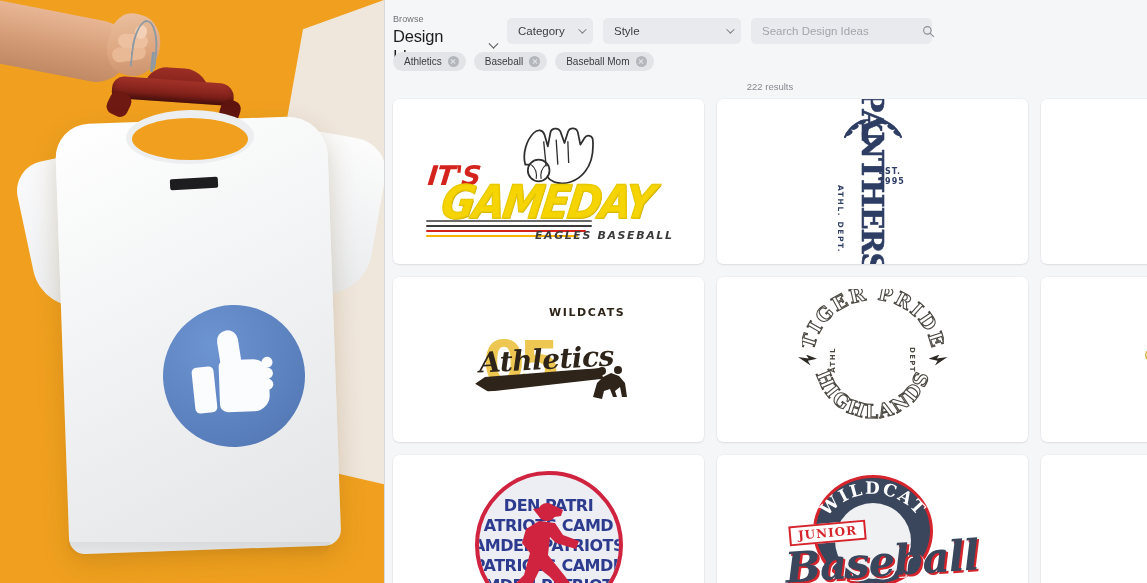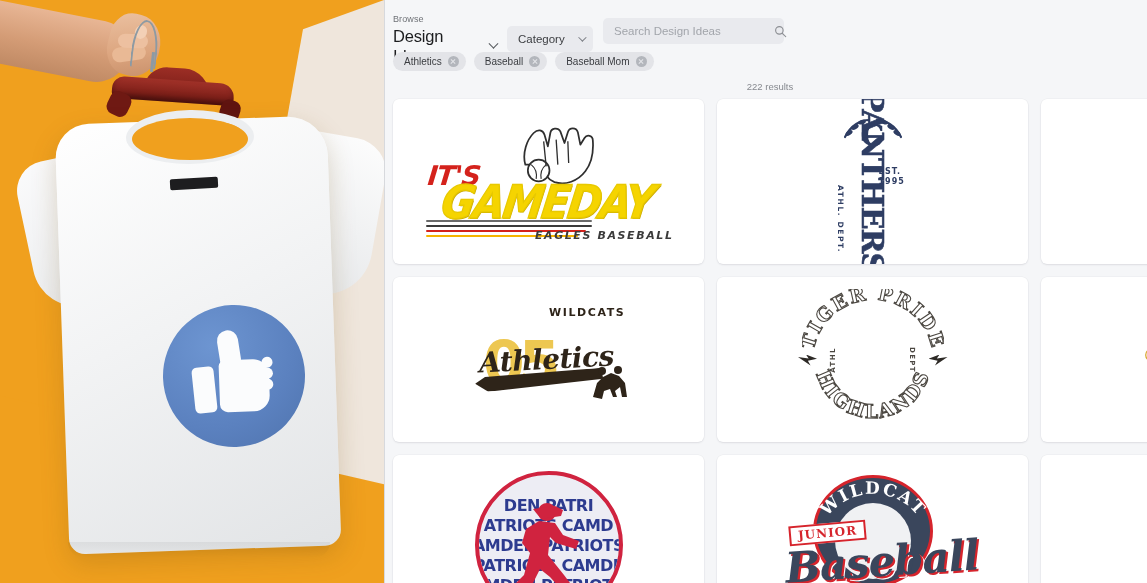--- a/index.html
+++ b/index.html
@@ -224,21 +224,21 @@
     transform: rotate(45deg) translateY(-2px);
   }
 
   .select {
     height: 26px; border-radius: 5px;
     background: #e9eaee;
     display: flex; align-items: center; justify-content: space-between;
     padding: 0 9px 0 11px;
     font-size: 11.5px; color: #3c3e42;
     cursor: pointer; user-select: none;
-    margin-top: 16px;
+    margin-top: 8px;
   }
   .sel-category { width: 86px; }
   .sel-style { width: 138px; }
   .sel-collection { width: 126px; }
 
   .search {
     width: 181px; height: 26px; margin-top: 8px;
     border-radius: 5px; background: #e9eaee;
     display: flex; align-items: center; padding: 0 8px 0 11px;
     gap: 6px;
@@ -546,20 +546,24 @@
           <div class="title">Design Ideas</div>
           <span class="chev"></span>
         </div>
       </div>
 
       <div class="select sel-category">
         <span>Category</span>
         <span class="chev-sm"></span>
       </div>
 
+      <div class="select sel-style">
+        <span>Style</span>
+        <span class="chev-sm"></span>
+      </div>
 
 
       <div class="search">
         <input type="text" placeholder="Search Design Ideas" style="">
         <svg class="mag" viewBox="0 0 16 16">
           <circle cx="6.6" cy="6.6" r="4.6" fill="none" stroke="#5b5e63" stroke-width="1.4"></circle>
           <line x1="10.2" y1="10.2" x2="14.4" y2="14.4" stroke="#5b5e63" stroke-width="1.4" stroke-linecap="round"></line>
         </svg>
       </div>
     </div>

